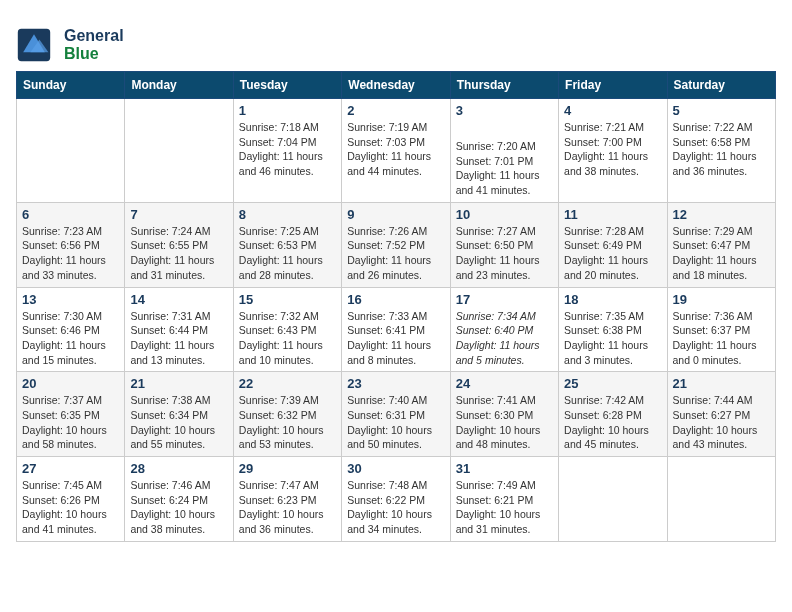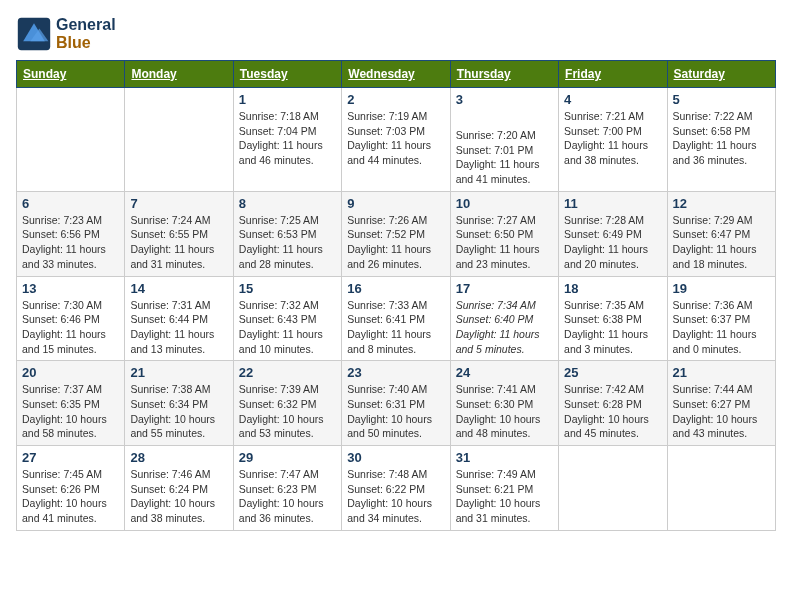--- a/index.html
+++ b/index.html
@@ -12,21 +12,22 @@
     }
     .header {
       display: flex;
       align-items: flex-start;
       justify-content: space-between;
       margin-bottom: 8px;
     }
     .logo {
       display: flex;
       align-items: center;
-      gap: 4px;
+      gap: 12px;
+      margin-top: 11px;
     }
     .logo-icon {
       width: 36px;
       height: 36px;
     }
     .title-block {
       text-align: right;
     }
     .month-title {
       font-size: 36px;
@@ -38,28 +39,27 @@
       font-size: 16px;
       color: #555;
       font-weight: normal;
     }
     .calendar {
       width: 100%;
       border-collapse: collapse;
       font-size: 11px;
     }
     .calendar thead th {
-      background-color: #4d7c0f;
+      background-color: #0c4a6e;
       color: #fff;
       text-align: left;
       padding: 6px 6px;
       font-size: 12px;
       font-weight: bold;
       border: 1px solid #1a4a7a;
-      text-decoration: underline;
     }
     .calendar tbody td {
       border: 1px solid #ccc;
       vertical-align: top;
       padding: 4px 5px;
       width: 108px;
       min-height: 80px;
       height: 80px;
     }
     .calendar tbody tr:nth-child(even) td {
@@ -88,21 +88,21 @@
 
 <div class="header">
   <div class="logo">
     <svg class="logo-icon" viewBox="0 0 40 40">
       <rect x="2" y="2" width="36" height="36" rx="4" fill="#1a3a5c"></rect>
       <polygon points="20,8 32,28 8,28" fill="#4a90d9"></polygon>
       <polygon points="26,14 36,28 16,28" fill="#5aa0e8" opacity="0.7"></polygon>
     </svg>
     <div>
       <div style="font-size:16px;font-weight:bold;color:#1a3a5c;">General</div>
-      <div style="font-size:16px;font-weight:bold;color:#a16207;">Blue</div>
+      <div style="font-size:16px;font-weight:bold;color:#15803d;">Blue</div>
     </div>
   </div>
   <div class="title-block">
     <div class="month-title"></div>
     <div class="location-title"></div>
   </div>
 </div>
 
 <table class="calendar">
   <thead>

